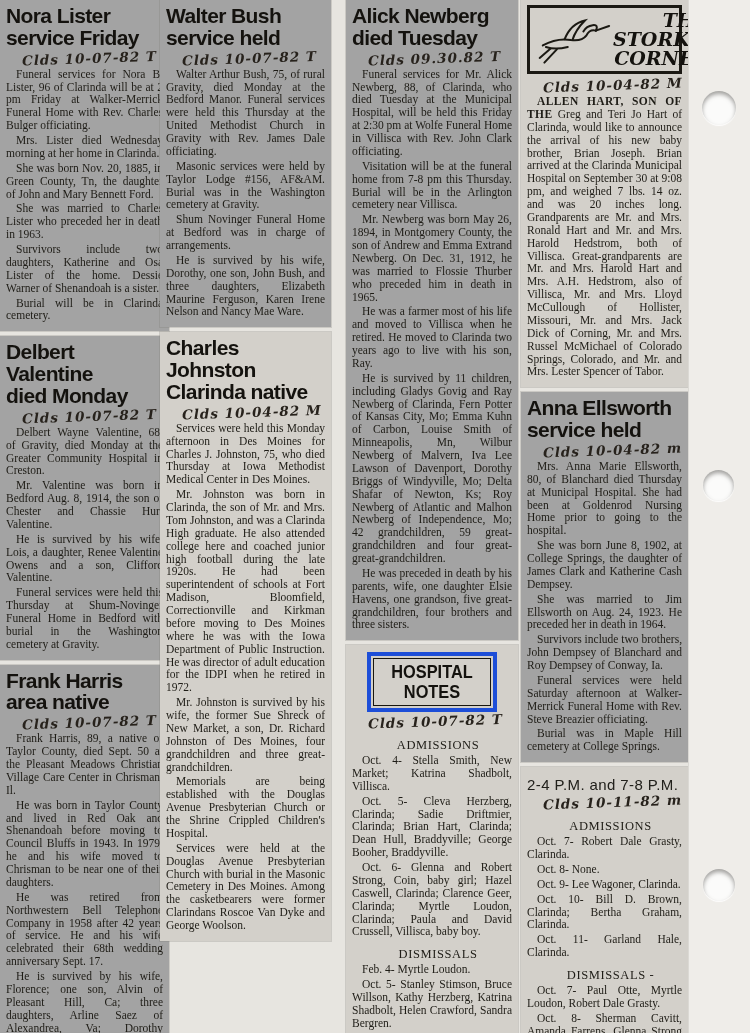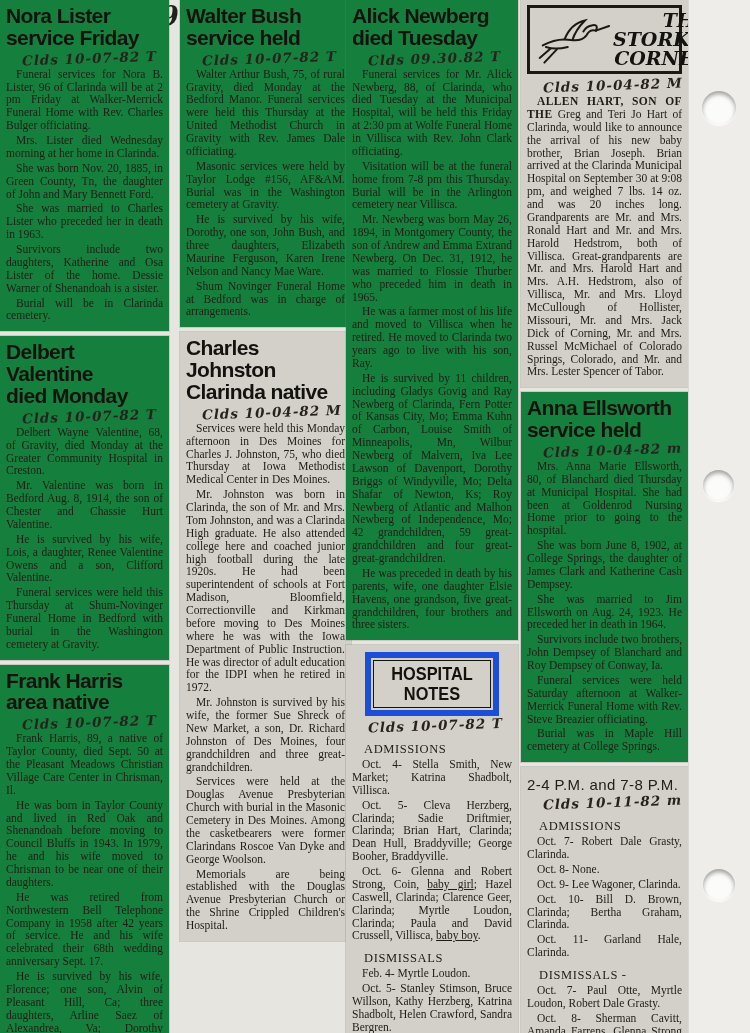--- a/index.html
+++ b/index.html
@@ -12,60 +12,60 @@
     position:absolute; left:688px; top:0; width:62px; height:1033px;
     background:#efede9; border-left:1px solid #dbd9d4;
   }
   .hole{
     position:absolute; border-radius:50%;
     background:#fbfbfa;
     box-shadow: inset 0 3px 4px rgba(90,88,84,.55), 0 1px 1px rgba(255,255,255,.9);
   }
   .col{ position:absolute; top:0; display:flex; flex-direction:column; gap:5px; }
   .col1{ left:0;   width:169px; }
-  .col2{ left:180px; width:171px; }
+  .col2{ left:160px; width:171px; }
   .col3{ left:346px; width:172px; }
   .col4{ left:521px; width:167px; }
   .clip{
-    background:#15803d; padding:3px 6px 9px 6px;
+    background:#a3a3a3; padding:3px 6px 9px 6px;
     box-shadow:0 0 0 1px rgba(120,118,112,.25);
   }
   .clip.lighter{ background:#d3d0ca; }
   .headline{
     font-family:"Liberation Sans", sans-serif; font-weight:bold;
     font-size:21px; line-height:1.04; letter-spacing:-0.6px;
     color:#14120e; margin:2px 0 0 0; white-space:pre-line;
   }
   .hand{
     font-family:"DejaVu Serif", serif; font-style:italic; font-weight:bold;
     font-size:13.5px; color:#27221c; transform:rotate(-2deg);
     margin:1px 0 1px 16px; letter-spacing:1px; white-space:nowrap;
   }
   .body{
     font-size:11.5px; line-height:1.12; text-align:justify;
     margin:2px 0 0 0; text-indent:10px;
   }
-  .u{ text-decoration:underline; }
+  .u{ }
   .lead{ font-weight:bold; letter-spacing:.4px; }
   
   .notes-box{
-    border:6px solid #1d4ed8; padding:2px; width:118px; margin:4px auto 0 auto;
+    border:4px solid #1d4ed8; padding:2px; width:118px; margin:4px auto 0 auto;
   }
   .notes-box-inner{
     border:1px solid #17150f; text-align:center; padding:3px 2px 4px 2px;
   }
   .notes-title{
     font-family:"Liberation Sans", sans-serif; font-weight:bold;
     font-size:19px; line-height:1.02; white-space:pre-line;
     transform:scaleX(.86); transform-origin:center; letter-spacing:0;
     color:#14120e;
   }
   .sec-head{
     font-size:12.5px; letter-spacing:.6px; margin:9px 0 1px 12px; text-indent:0;
-    text-align:left;
+    text-align:center;
   }
   
   .stork-box{
     border:3px solid #1b1913; display:flex; align-items:stretch;
     padding:3px 5px; margin:2px 0 3px 0; background:#d3d0ca;
   }
   .stork-art{ flex:1 1 auto; display:flex; align-items:center; }
   .stork-title{
     font-family:"DejaVu Serif", serif; font-weight:bold; font-style:italic;
     font-size:19px; line-height:1.0; text-align:right; white-space:pre-line;
@@ -123,33 +123,33 @@
     </article>
   </div>
 
   <div class="col col2">
     <article class="clip">
       <h2 class="headline">Walter Bush
 service held</h2>
       <div class="hand">Clds 10-07-82 T</div>
       <p class="body">Walter Arthur Bush, 75, of rural Gravity, died Monday at the Bedford Manor. Funeral services were held this Thursday at the United Methodist Church in Gravity with Rev. James Dale officiating.</p>
       <p class="body">Masonic services were held by Taylor Lodge #156, AF&amp;AM. Burial was in the Washington cemetery at Gravity.</p>
+      <p class="body">Shum Novinger Funeral Home at Bedford was in charge of arrangements.</p>
       <p class="body">He is survived by his wife, Dorothy, one son, John Bush, and three daughters, Elizabeth Maurine Ferguson, Karen Irene Nelson and Nancy Mae Ware.</p>
-      <p class="body">Shum Novinger Funeral Home at Bedford was in charge of arrangements.</p>
     </article>
 
     <article class="clip lighter">
       <h2 class="headline">Charles Johnston
 Clarinda native</h2>
       <div class="hand">Clds 10-04-82 M</div>
       <p class="body">Services were held this Monday afternoon in Des Moines for Charles J. Johnston, 75, who died Thursday at Iowa Methodist Medical Center in Des Moines.</p>
       <p class="body">Mr. Johnston was born in Clarinda, the son of Mr. and Mrs. Tom Johnston, and was a Clarinda High graduate. He also attended college here and coached junior high football during the late 1920s. He had been superintendent of schools at Fort Madison, Bloomfield, Correctionville and Kirkman before moving to Des Moines where he was with the Iowa Department of Public Instruction. He was director of adult education for the IDPI when he retired in 1972.</p>
       <p class="body">Mr. Johnston is survived by his wife, the former Sue Shreck of New Market, a son, Dr. Richard Johnston of Des Moines, four grandchildren and three great-grandchildren.</p>
+      <p class="body">Memorials are being established with the Douglas Avenue Presbyterian Church or the Shrine Crippled Children's Hospital.</p>
       <p class="body">Services were held at the Douglas Avenue Presbyterian Church with burial in the Masonic Cemetery in Des Moines. Among the casketbearers were former Clarindans Roscoe Van Dyke and George Woolson.</p>
-      <p class="body">Memorials are being established with the Douglas Avenue Presbyterian Church or the Shrine Crippled Children's Hospital.</p>
     </article>
   </div>
 
   <div class="col col3">
     <article class="clip">
       <h2 class="headline">Alick Newberg
 died Tuesday</h2>
       <div class="hand">Clds 09.30.82 T</div>
       <p class="body">Funeral services for Mr. Alick Newberg, 88, of Clarinda, who died Tuesday at the Municipal Hospital, will be held this Friday at 2:30 pm at Wolfe Funeral Home in Villisca with Rev. John Clark officiating.</p>
       <p class="body">Visitation will be at the funeral home from 7-8 pm this Thursday. Burial will be in the Arlington cemetery near Villisca.</p>

